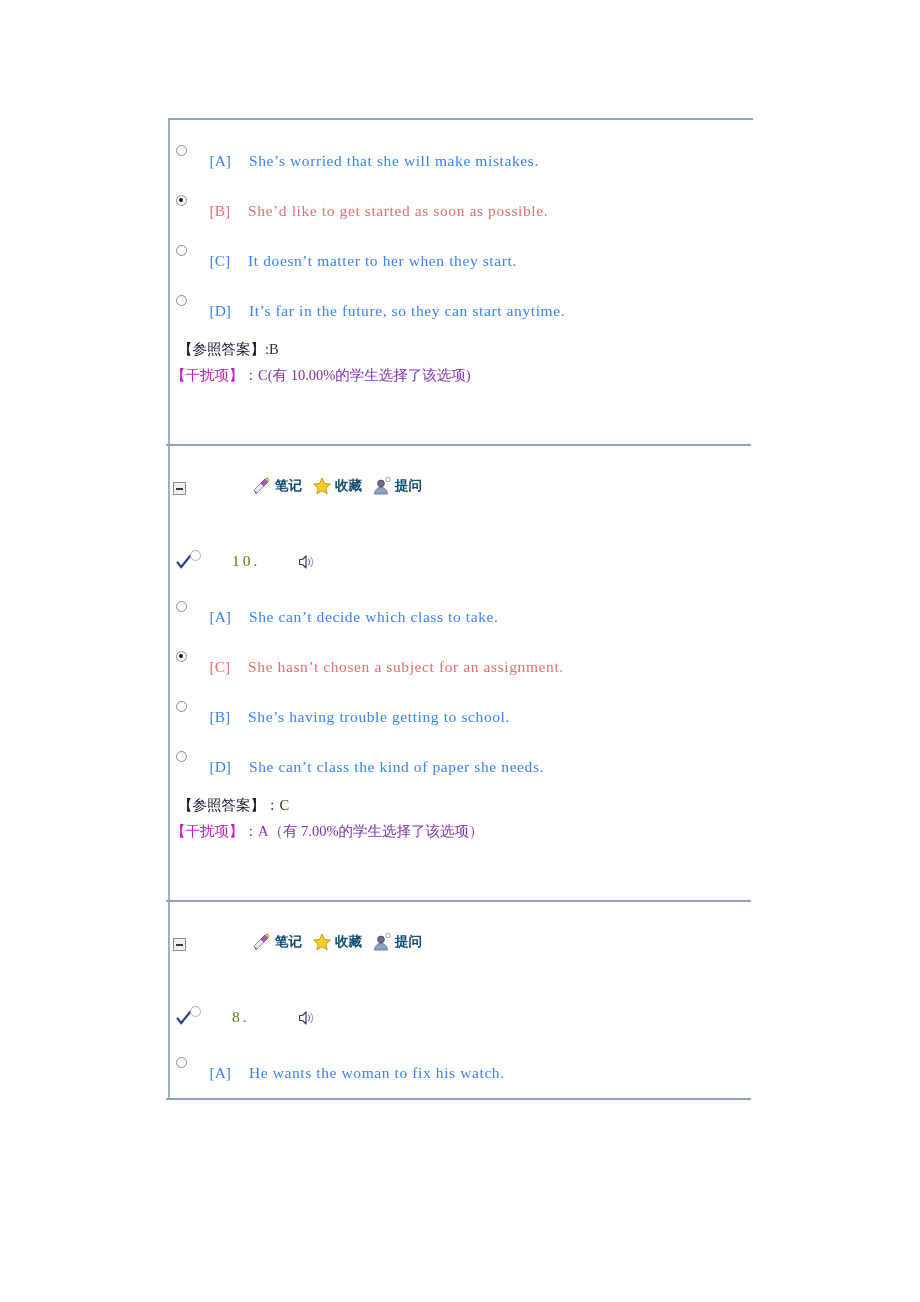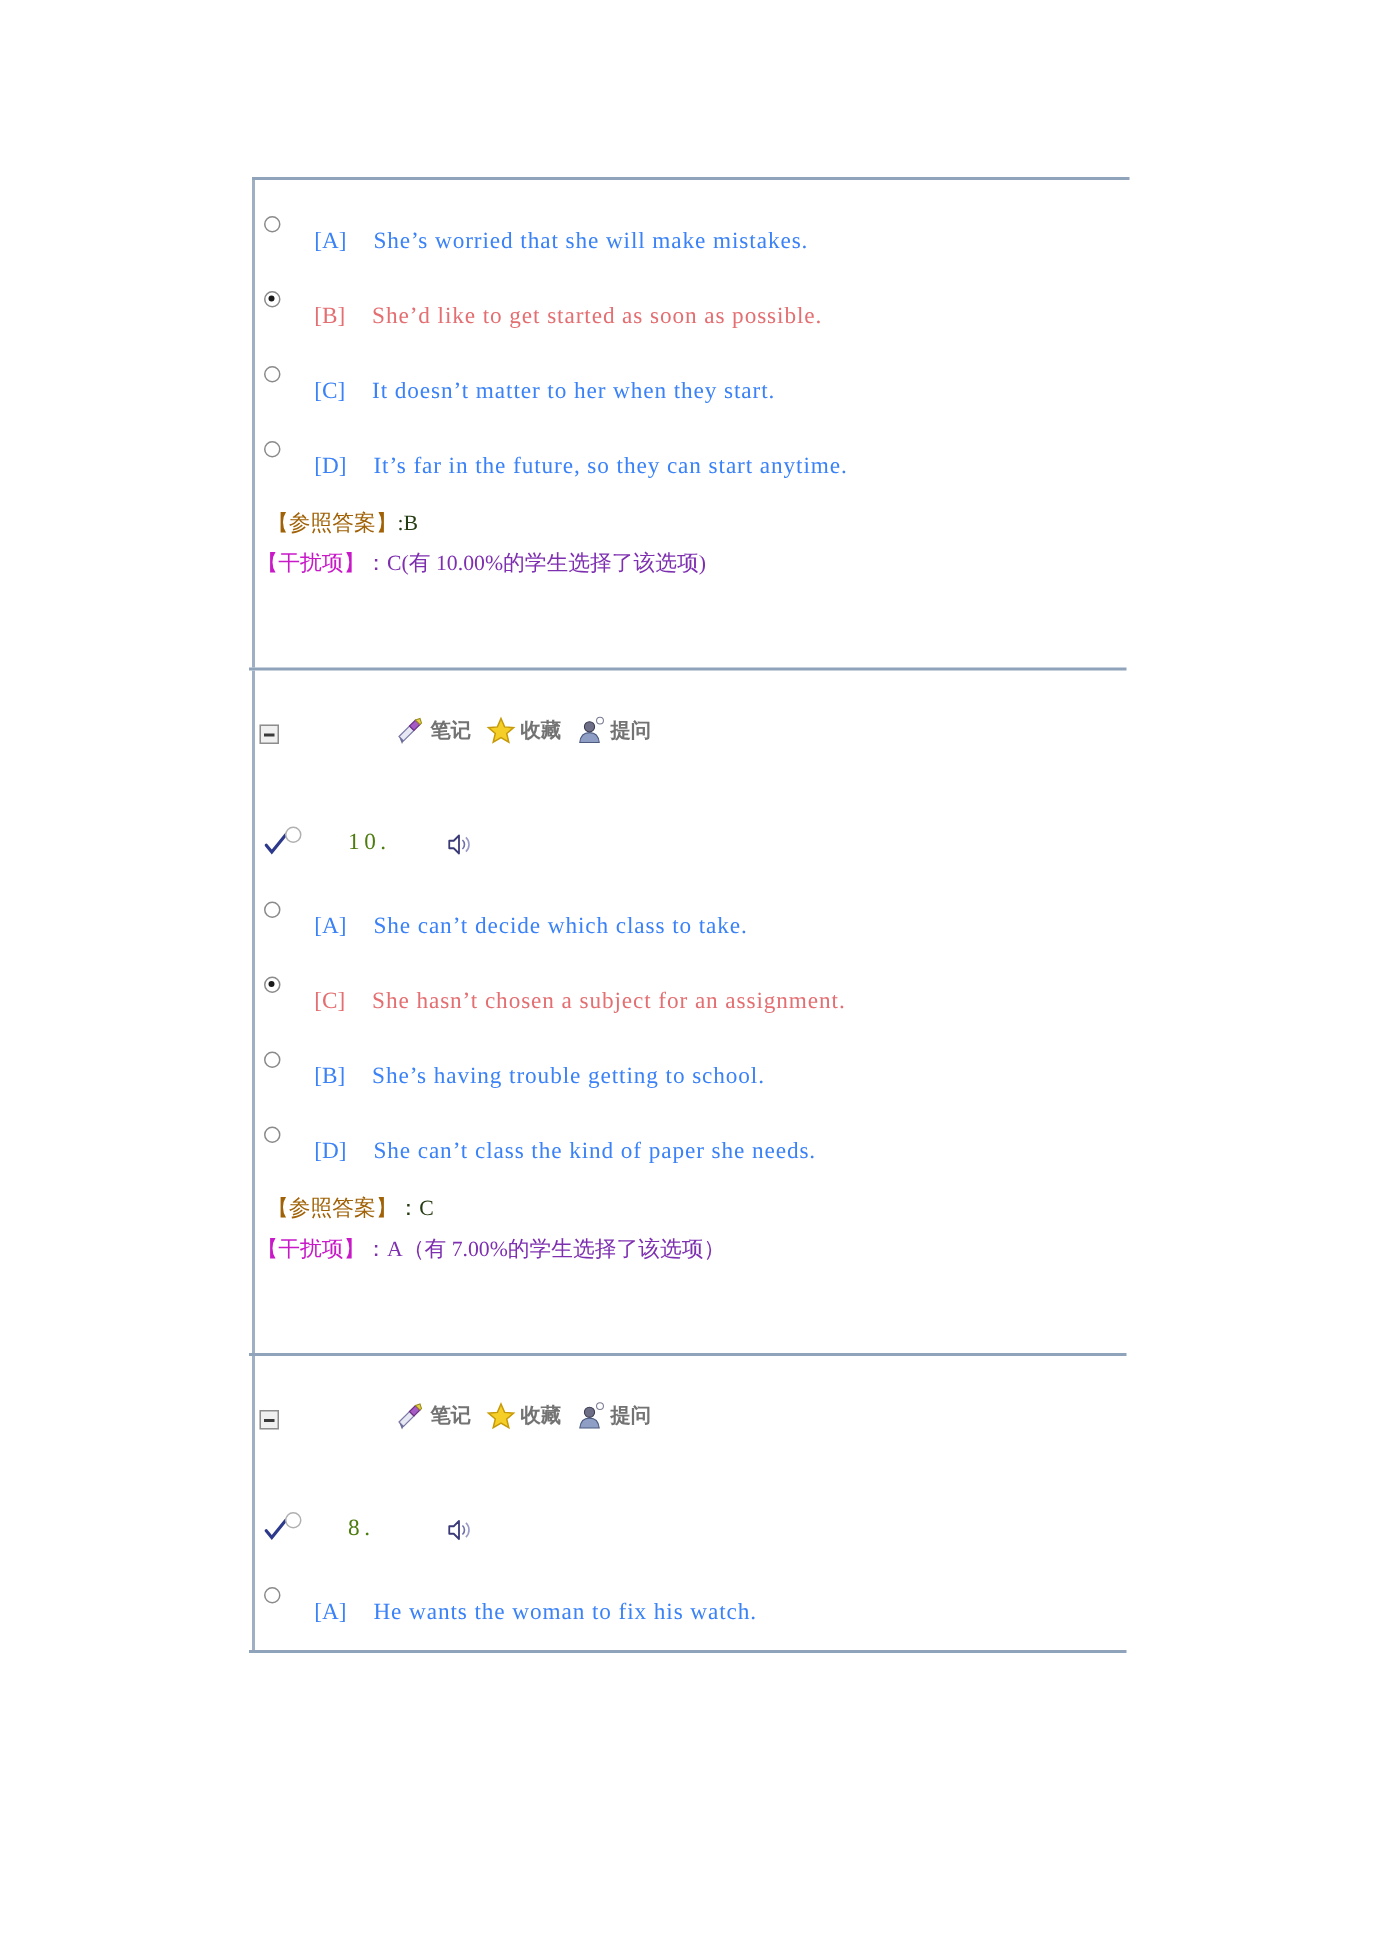--- a/index.html
+++ b/index.html
@@ -87,21 +87,21 @@
   .gap-lg { height: 56px; }
 
   
   .ans-line {
     font-size: 14.5px;
     line-height: 26px;
     padding-left: 8px;
     color: #243c12;
     white-space: nowrap;
   }
-  .ans-line .brk { color: #a16207; font-family: Liberation Mono, monospace; }
+  .ans-line .brk { color: #0f172a; }
 
   .dis-line {
     font-size: 14.5px;
     line-height: 26px;
     padding-left: 1px;
     color: #7d2fb0;
     white-space: nowrap;
   }
   .dis-line .brk { color: #c818c8; }
 
@@ -125,27 +125,27 @@
     content: "";
     position: absolute;
     left: 2px;
     top: 5px;
     width: 7px;
     height: 2px;
     background: #3a3a3a;
   }
   .tb-items {
     position: absolute;
-    left: 94px;
+    left: 82px;
     top: 4px;
     display: flex;
     gap: 3px;
     font-family: "DejaVu Sans", "Liberation Sans", sans-serif;
     font-size: 13.5px;
-    color: #737373;
+    color: #0c4a6e;
     font-weight: bold;
   }
   .tb-item {
     display: flex;
     align-items: center;
     gap: 3px;
     margin-right: 7px;
     cursor: pointer;
   }
   .tb-ico { width: 20px; height: 20px; display: block; }

